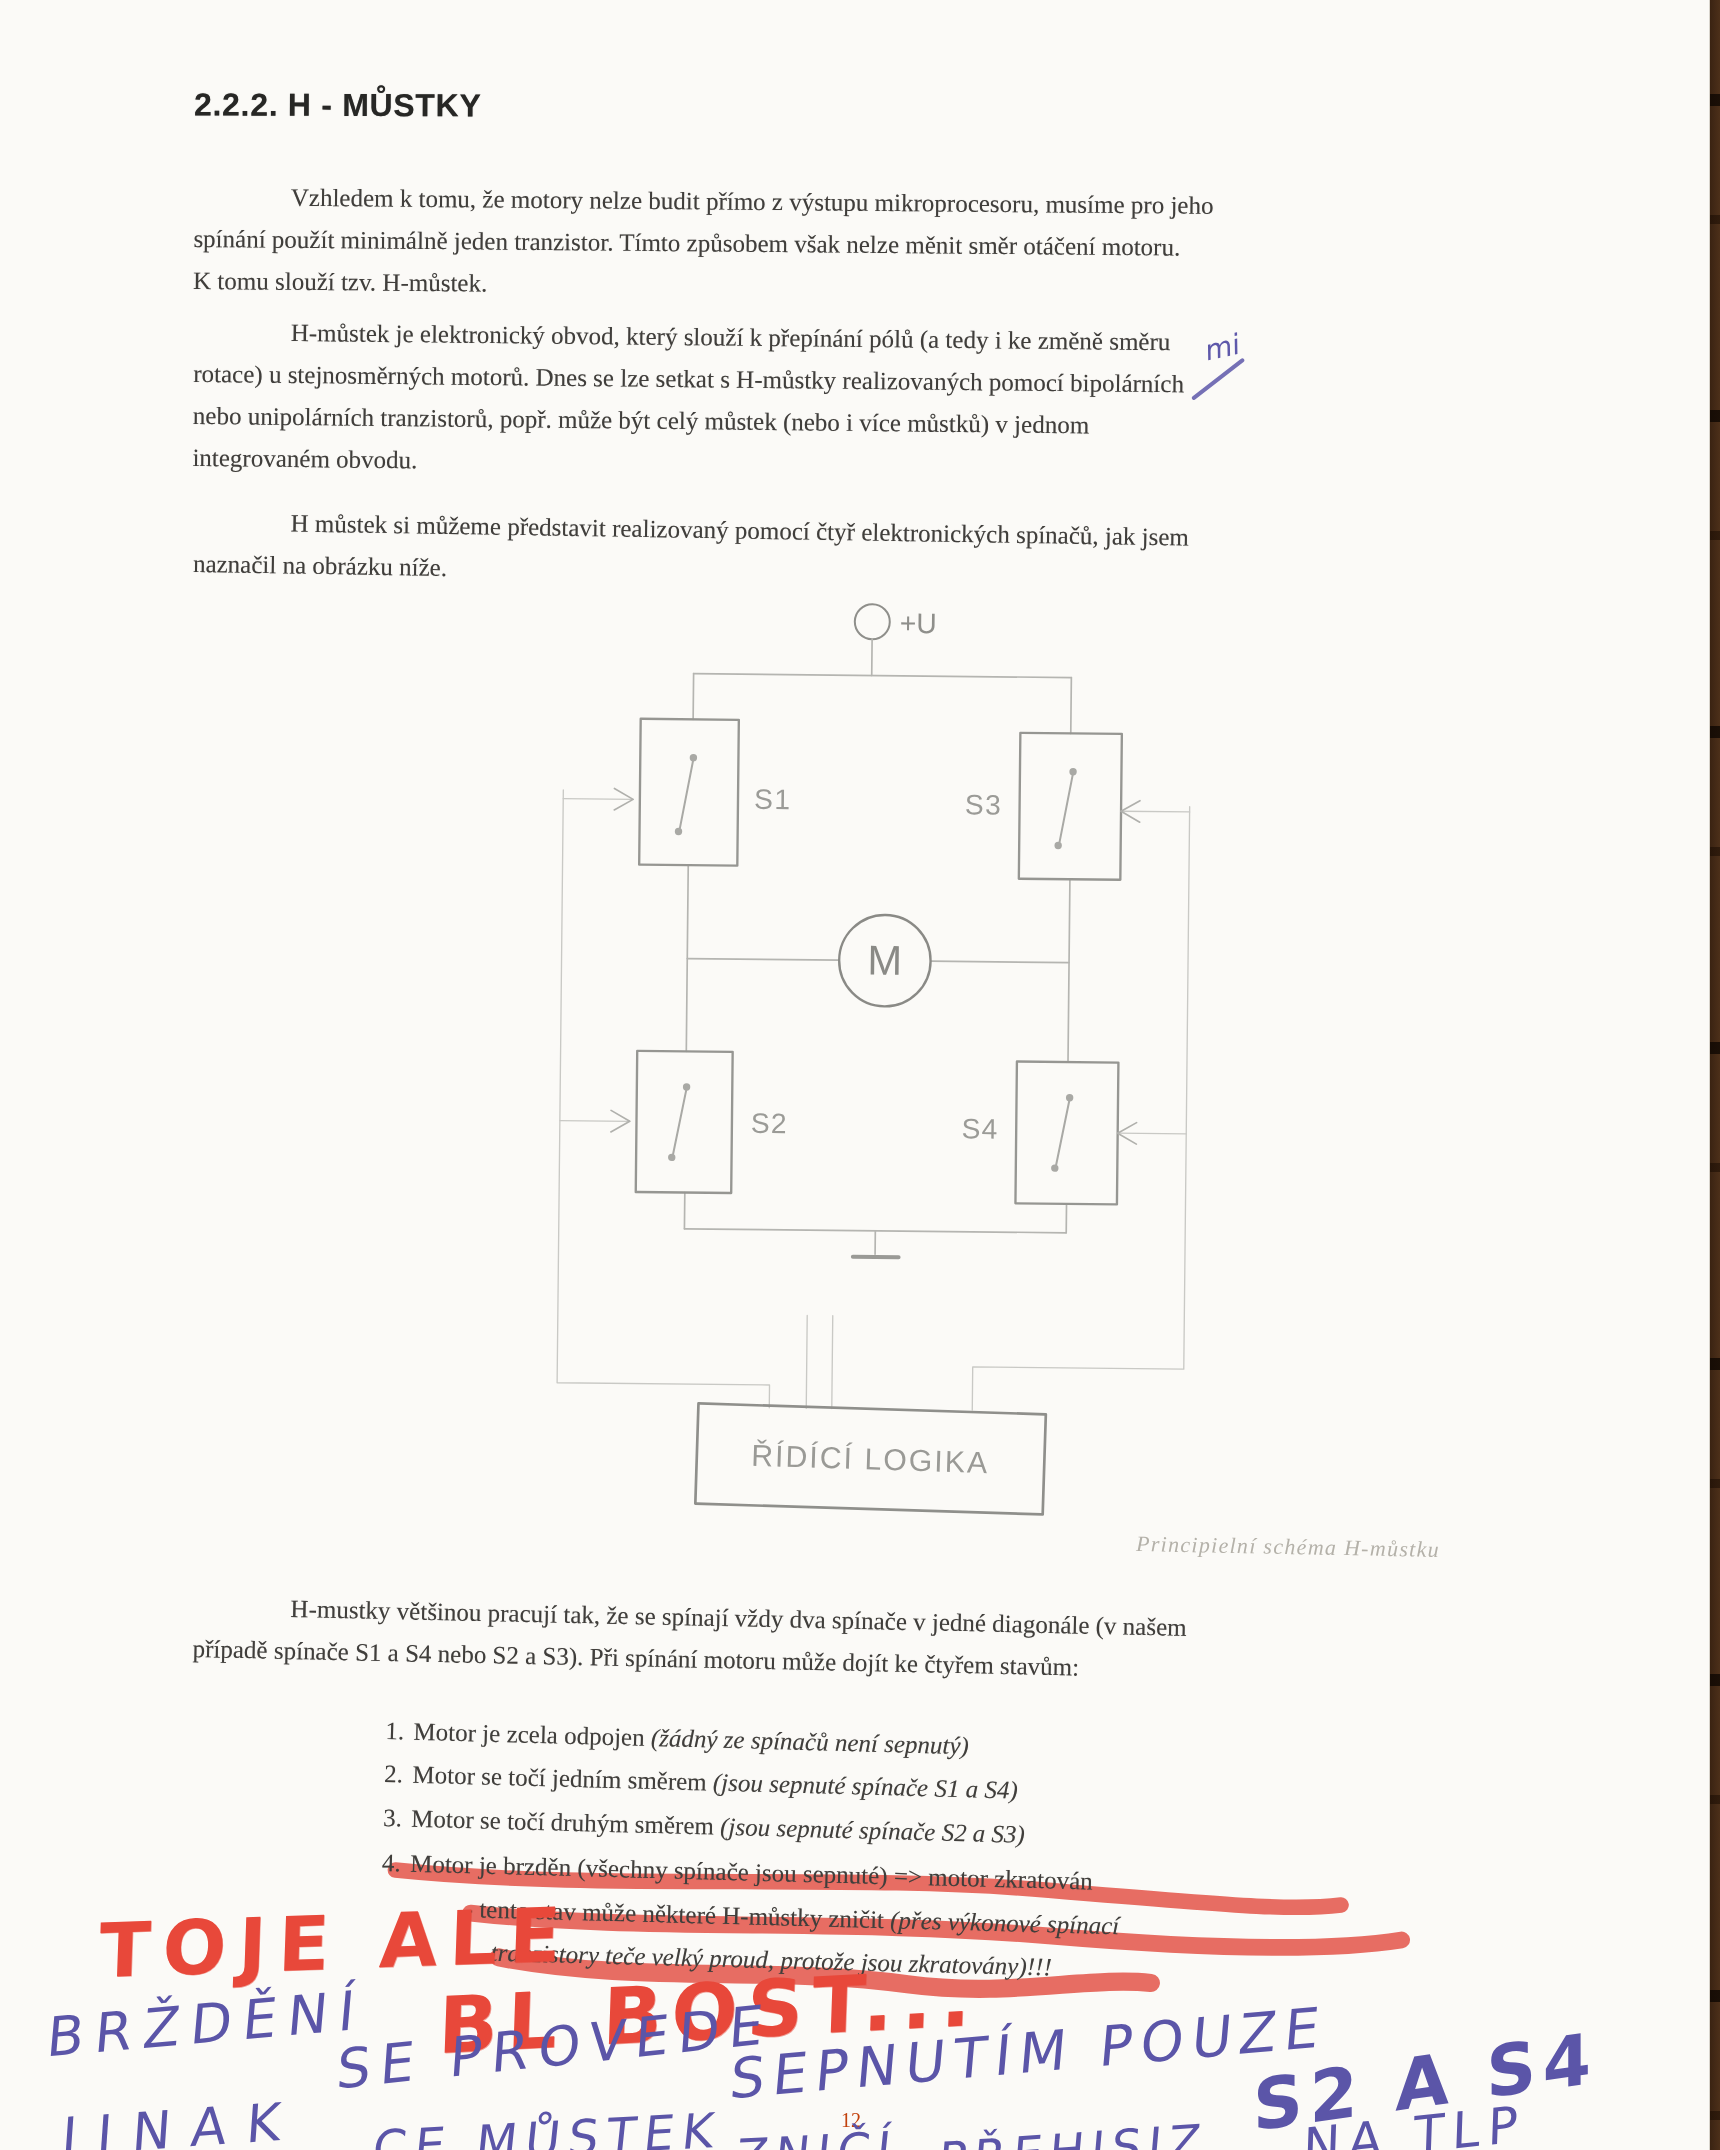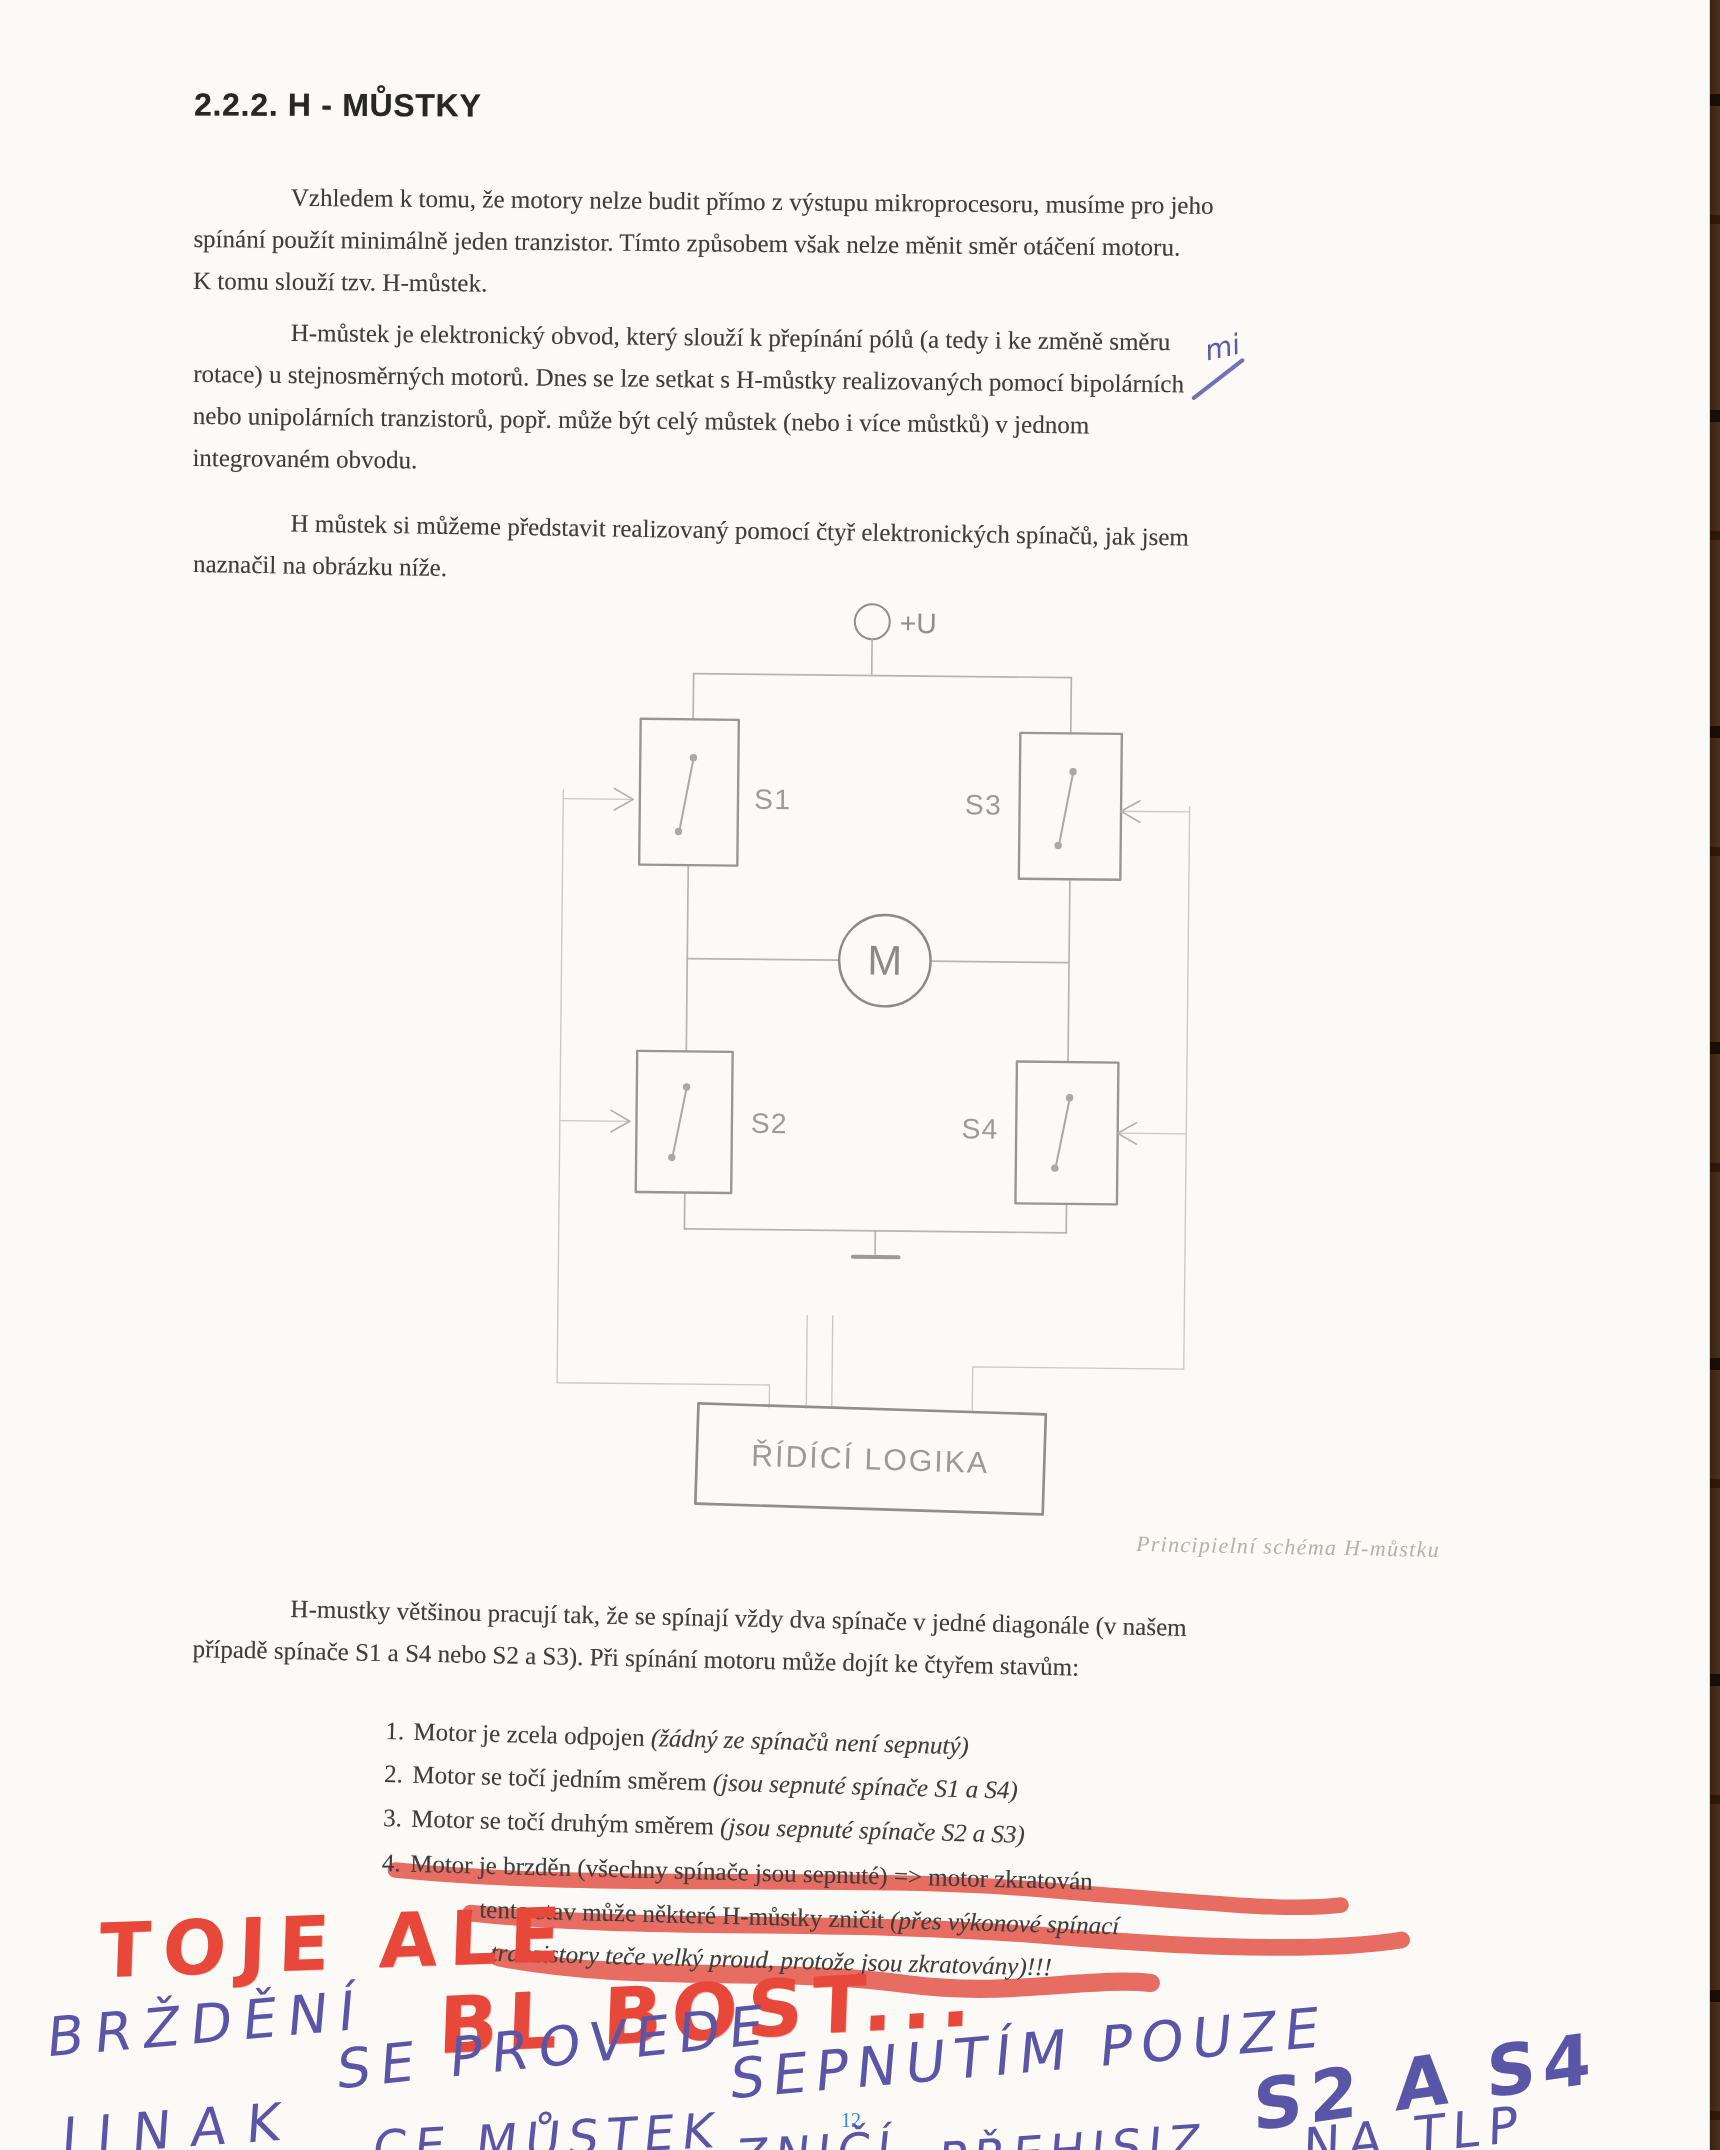--- a/index.html
+++ b/index.html
@@ -38,21 +38,21 @@
   .list-block{position:absolute;left:386px;top:1710px;transform:rotate(1.5deg);transform-origin:left top;}
   .list-item{position:absolute;white-space:nowrap;}
   .list-item .num{margin-right:9.4px;}
   .note{font-style:italic;}
   .caption{
     position:absolute;left:1136px;top:1534px;
     font-style:italic;font-size:22px;letter-spacing:1.3px;color:#b4b1a9;
     transform:rotate(1.1deg);white-space:nowrap;
   }
   .pageno{
-    position:absolute;left:841px;top:2109px;font-size:20px;color:#3b82f6;
+    position:absolute;left:841px;top:2109px;font-size:20px;color:#c2410c;
   }
   svg.overlay{position:absolute;left:0;top:0;pointer-events:none;}
   
   .hw{position:absolute;white-space:nowrap;transform-origin:left top;}
   .hw-red{
     font-family:"DejaVu Sans", sans-serif;font-weight:800;color:#e8483a;
     text-shadow:0.7px 0.7px 0 rgba(232,72,58,.5);
   }
   .hw-blue{
     font-family:"DejaVu Sans", sans-serif;color:#5b55a8;font-weight:400;

